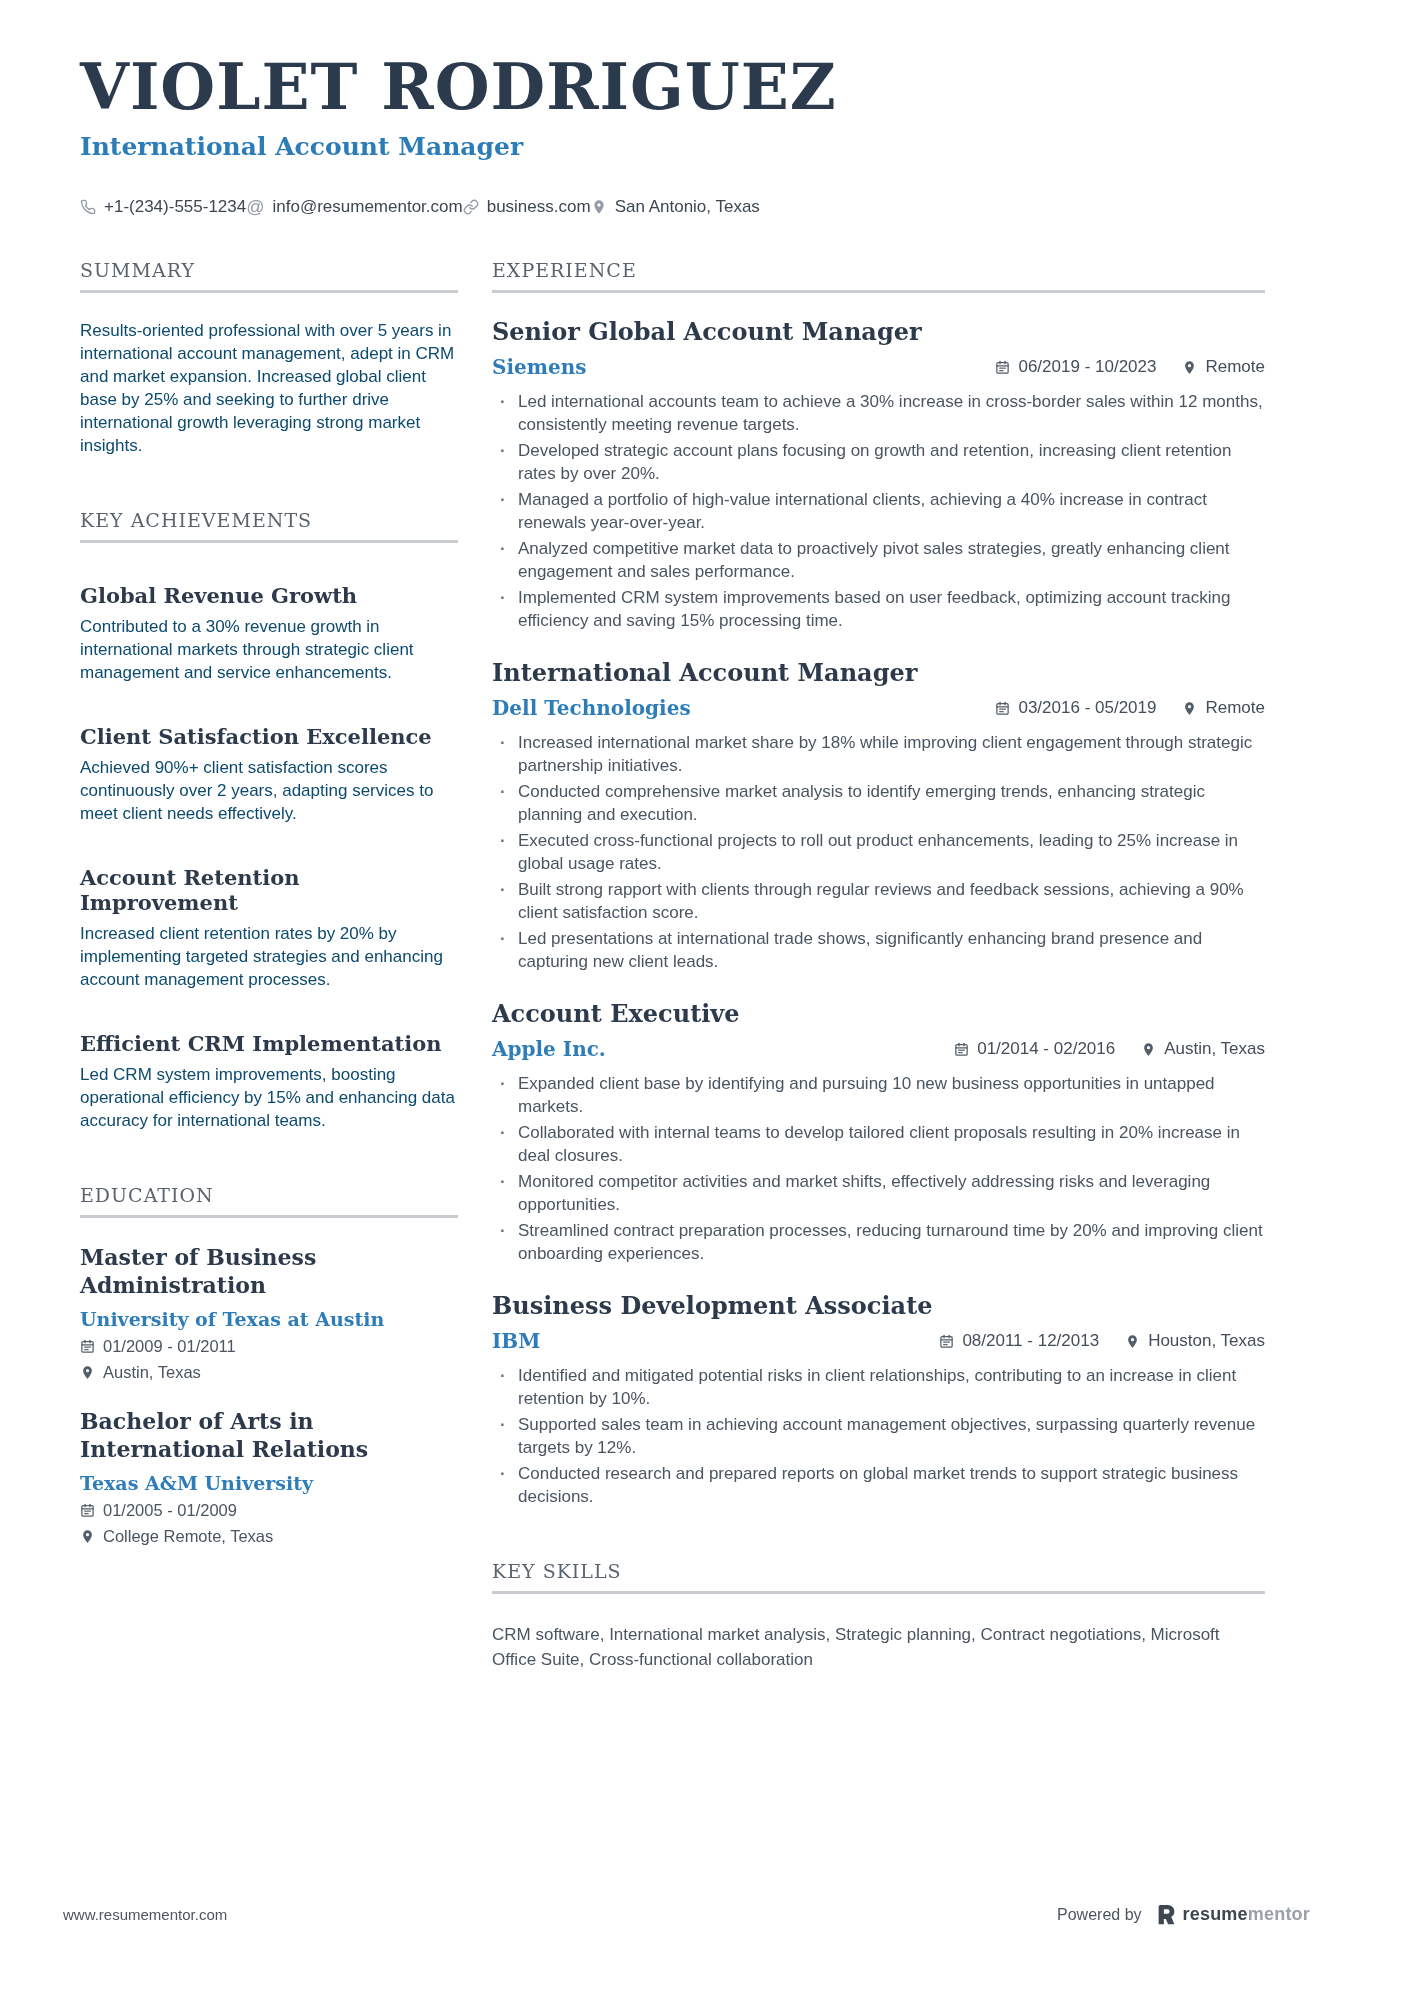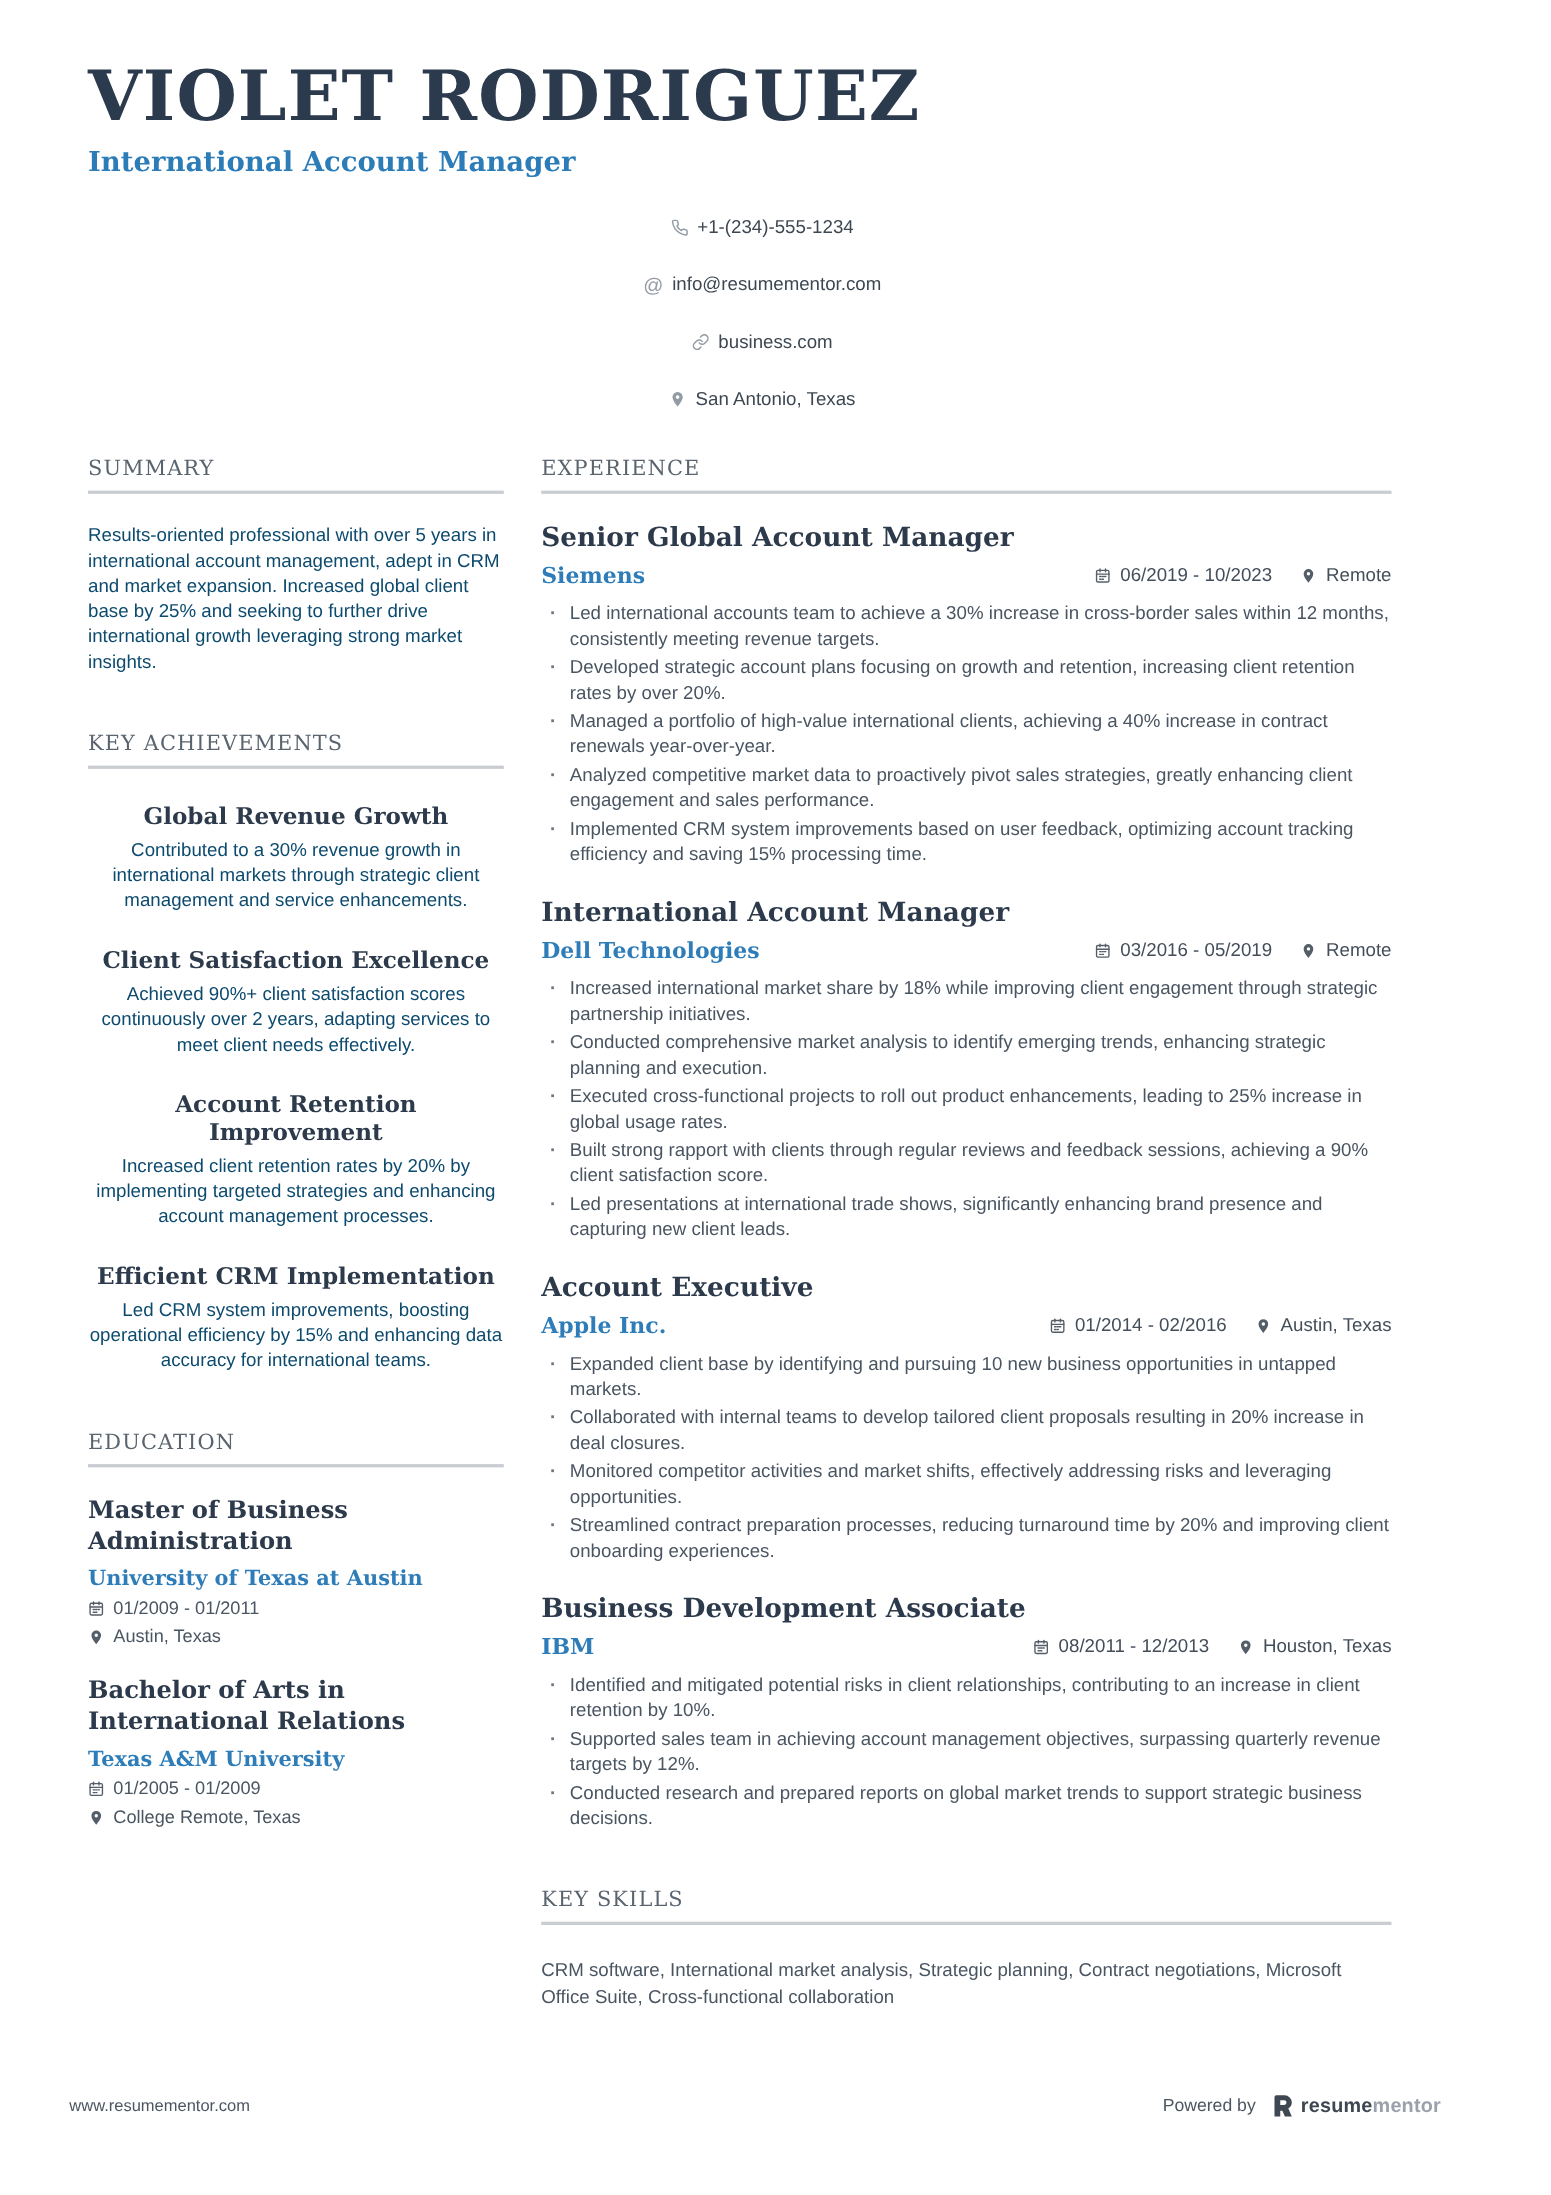--- a/index.html
+++ b/index.html
@@ -4,37 +4,37 @@
 <style>
   * { margin:0; padding:0; box-sizing:border-box; }
   html,body { background:#ffffff; }
   body { width:1410px; font-family:"Liberation Sans", sans-serif; }
   .page { position:relative; width:1410px; height:1995px; background:#fff; overflow:hidden; }
 
   
   .header { padding:54px 104px 0 80px; }
   .name { font-family:"DejaVu Serif", serif; font-size:63px; font-weight:600; color:#2b3a4c; letter-spacing:1px; line-height:1.05; }
   .subtitle { font-family:"DejaVu Serif", serif; font-size:25px; font-weight:600; color:#2c7cb8; margin-top:12px; }
-  .contact-row { display:flex; align-items:center; gap:32px; margin-top:36px;flex-direction:column; }
+  .contact-row { display:flex; align-items:flex-end; margin-top:36px; }
   .contact-item { display:flex; align-items:center; gap:8px; font-size:17px; color:#3d4752; }
   .cicon { color:#939ba4; display:inline-flex; align-items:center; }
   .cicon svg { width:16px; height:16px; }
   .at-glyph { color:#939ba4; font-size:18px; line-height:1; }
 
   
   .columns { display:grid; grid-template-columns:378px 773px; column-gap:75px; padding:0 104px 0 80px; margin-top:42px;gap:34px; }
 
   .sec-heading { font-family:"DejaVu Serif", serif; font-size:19px; font-weight:500; letter-spacing:1px; color:#5a646e; padding-bottom:9px; border-bottom:3px solid #c9cdd1; }
 
   .body-text { font-size:17px; line-height:23px; color:#0c4a6e; }
 
   
   .summary-text { margin-top:26px; }
   .section-gap { margin-top:52px; }
-  .ach-item { margin-top:30px;text-align:center; }
+  .ach-item { margin-top:40px; }
   .ach-title { font-family:"DejaVu Serif", serif; font-size:21px; font-weight:600; color:#2c3a4b; }
   .ach-text { margin-top:7px; }
 
   .edu-item { margin-top:26px; }
   .edu-degree { font-family:"DejaVu Serif", serif; font-size:22px; font-weight:600; color:#2c3a4b; line-height:1.25; }
   .edu-school { font-family:"DejaVu Serif", serif; font-size:19px; font-weight:600; color:#2e7db9; margin-top:9px; }
   .meta-line { display:flex; align-items:center; gap:8px; font-size:16.5px; color:#4a5562; margin-top:7px; }
   .micon { color:#545e68; display:inline-flex; align-items:center; }
   .micon svg { width:15px; height:15px; }
 

